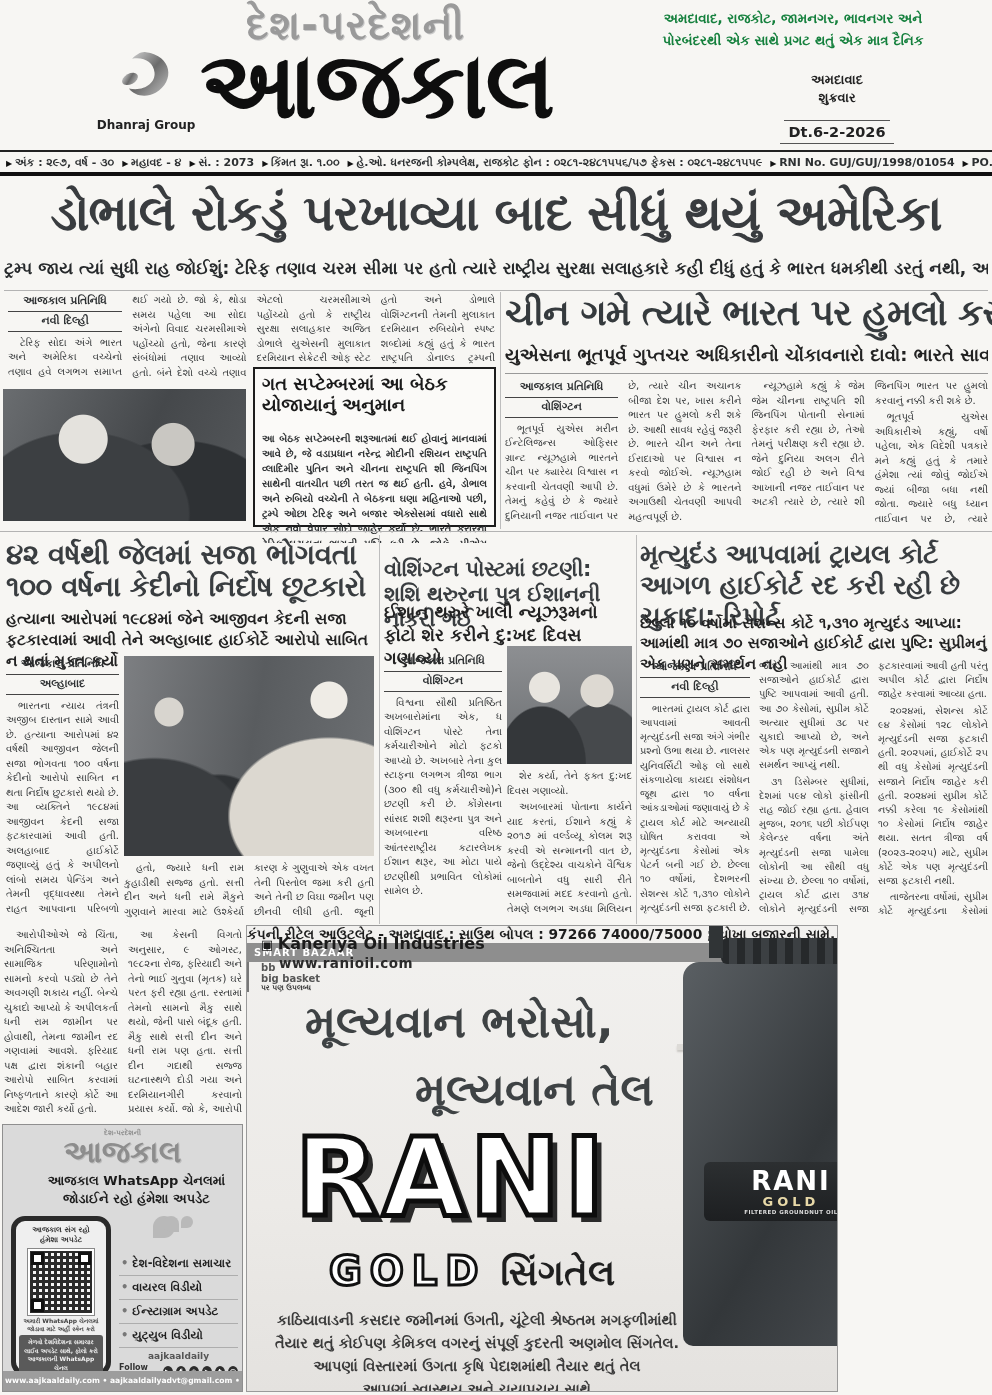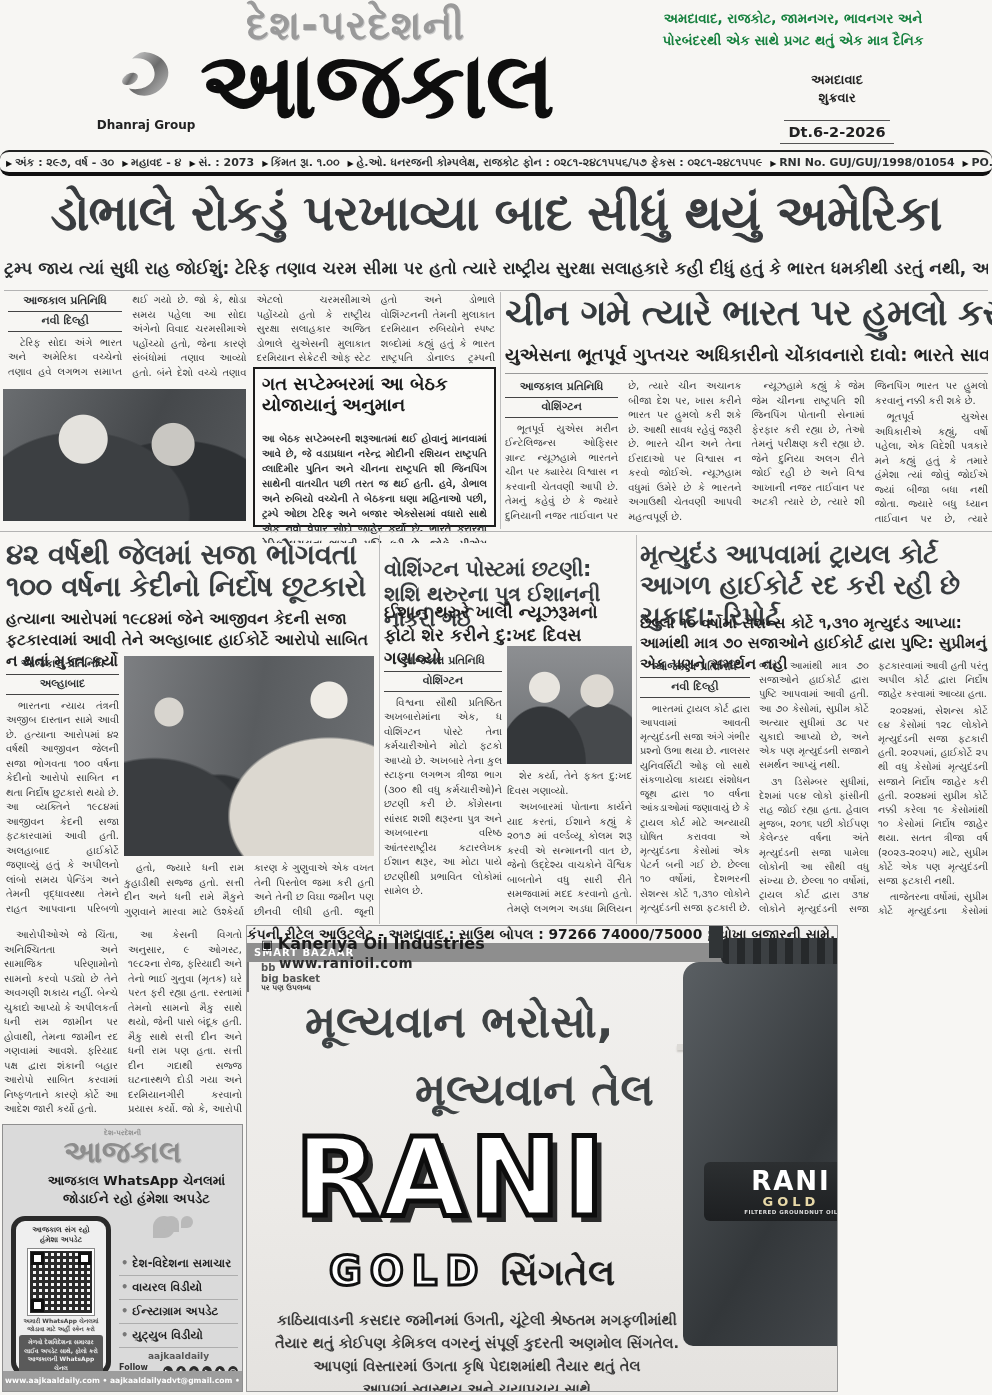--- a/index.html
+++ b/index.html
@@ -12,21 +12,21 @@
   .mast-title{left:200px;top:40px;width:560px;font-size:92px;line-height:1;font-weight:900;color:#0e0e0e;letter-spacing:-2px;}
   .logo-wrap{left:96px;top:48px;width:100px;text-align:center;}
   .logo-wrap svg{width:64px;height:64px;}
   .logo-group{font-size:12px;font-weight:800;color:#222;margin-top:2px;}
   .tagline{left:628px;top:8px;width:330px;text-align:center;font-size:13.5px;font-weight:800;line-height:1.6;color:#15803d;}
   .edition{left:772px;top:72px;width:130px;text-align:center;font-size:13px;font-weight:700;color:#222;}
   .edition .ed-day{border-bottom:1px solid #555;padding-bottom:14px;margin:2px 12px 3px 12px;}
   .edition .ed-date{font-weight:800;font-size:14.5px;border-bottom:1px solid #555;padding-bottom:3px;margin:0 8px;}
   
   .info-strip{left:0;top:150px;width:992px;height:26px;border-top:2px solid #222;border-bottom:4px solid #101010;
-              display:flex;align-items:center;gap:4px;padding:0 6px;box-sizing:border-box;font-size:11px;font-weight:700;white-space:nowrap;overflow:hidden;border-radius:9px;}
+              display:flex;align-items:center;gap:4px;padding:0 6px;box-sizing:border-box;font-size:11px;font-weight:700;white-space:nowrap;overflow:hidden;}
   .strip-item::before{content:"▶ ";font-size:8px;color:#111;}
   .strip-item{margin-right:4px;}
   
   .lead-headline{left:0;top:181px;width:992px;height:74px;text-align:center;font-size:49px;font-weight:800;
                  color:#393c3f;letter-spacing:-1px;white-space:nowrap;line-height:1.35;}
   .lead-subhead{left:4px;top:258px;width:984px;height:28px;font-size:17px;font-weight:800;color:#26292b;
                 white-space:nowrap;overflow:hidden;border-bottom:1px solid #b3b3b3;padding-bottom:4px;}
   
   .cols{font-size:10px;line-height:1.45;text-align:justify;overflow:hidden;column-gap:10px;}
   .para{text-indent:12px;margin:0 0 2px 0;}

